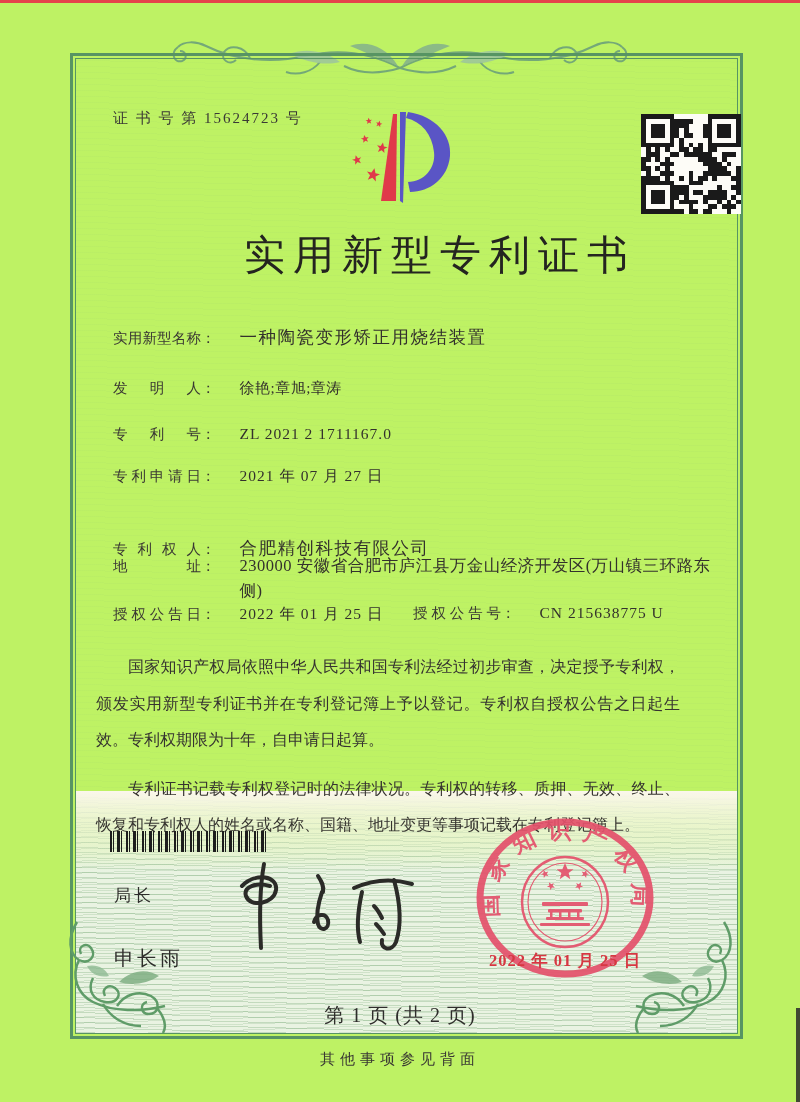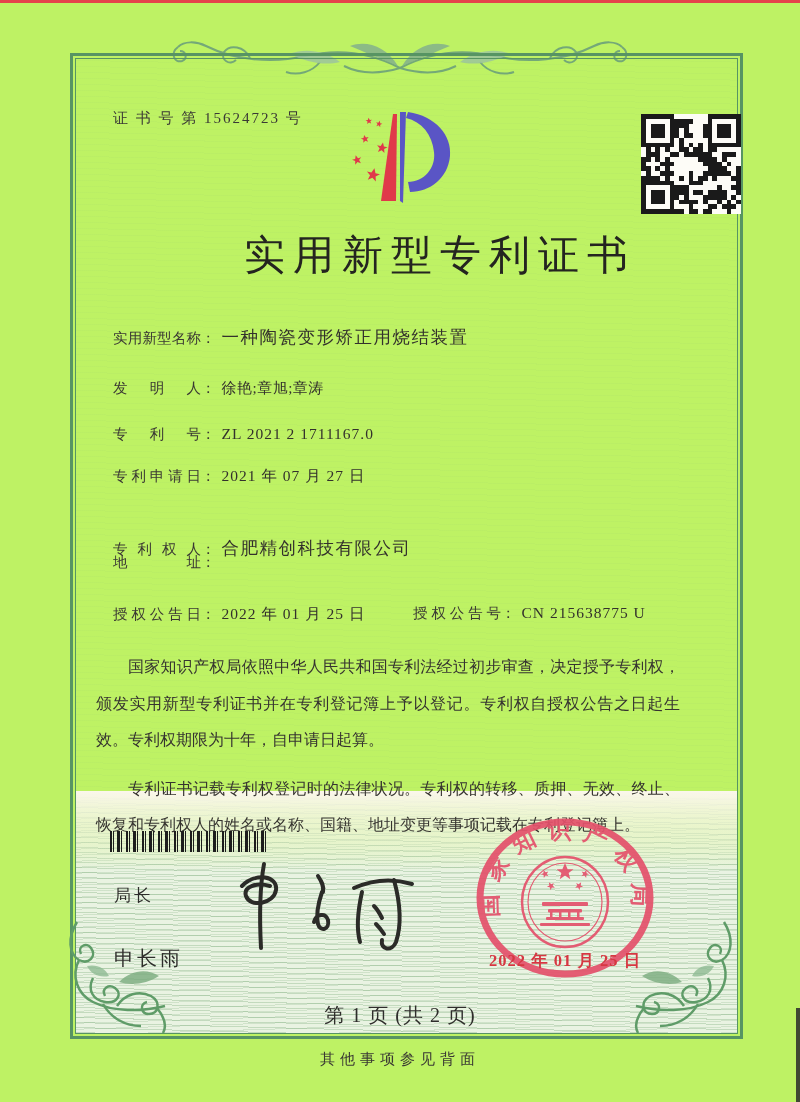--- a/index.html
+++ b/index.html
@@ -24,21 +24,21 @@
   .corner-br{left:634px;top:920px;transform:scaleX(-1);}
 
   .certno{position:absolute;left:113px;top:109px;font-size:15px;letter-spacing:2px;color:#3a3935;}
   .logo{position:absolute;left:330px;top:104px;}
   .qr{position:absolute;left:641px;top:114px;width:100px;height:100px;}
   .title{position:absolute;left:0;width:800px;top:228px;text-align:center;font-size:41px;letter-spacing:8px;color:#242420;padding-left:40px;}
 
   .frow{position:absolute;left:113px;display:flex;align-items:baseline;z-index:3;}
   .flabel{display:inline-block;width:88px;font-size:14.5px;text-align:justify;text-align-last:justify;color:#3a3833;flex:none;}
   .fcolon{font-size:14.5px;color:#3a3833;flex:none;}
-  .fvalue{margin-left:6px;font-size:16px;color:#33312c;}
+  .fvalue{margin-left:24px;font-size:16px;color:#33312c;}
   .v-big{font-size:17.5px;letter-spacing:1.5px;}
   .v-small{font-size:15px;letter-spacing:.5px;}
   .v-num{font-size:15.5px;letter-spacing:1px;text-align:center;}
   .v-addr{font-size:16.5px;width:482px;line-height:25px;letter-spacing:.5px;}
   .grant2{position:absolute;left:300px;top:0;display:flex;align-items:baseline;}
 
   .paras{position:absolute;left:84px;top:637px;width:608px;font-size:16px;line-height:36.5px;
          text-align:justify;color:#363430;z-index:3;}
   .paras p{margin:12px;text-indent:2em;}
 
@@ -397,20 +397,21 @@
     <span class="fvalue v-num">2021 年 07 月 27 日</span>
   </div>
   <div class="frow" style="top:536px">
     <span class="flabel">专利权人</span>
       <span class="fcolon">：</span>
     <span class="fvalue v-big">合肥精创科技有限公司</span>
   </div>
   <div class="frow" style="top:553px">
     <span class="flabel">地址</span>
       <span class="fcolon">：</span>
+    <span class="fvalue v-addr">230000 安徽省合肥市庐江县万金山经济开发区(万山镇三环路东侧)</span>
   </div>
   <div class="frow" style="top:604px;width:576px">
     <span class="flabel">授权公告日</span>
       <span class="fcolon">：</span>
     <span class="fvalue v-num">2022 年 01 月 25 日</span>
     <span class="grant2">
       <span class="flabel">授权公告号</span>
         <span class="fcolon">：</span>
       <span class="fvalue v-num">CN 215638775 U</span>
     </span>

